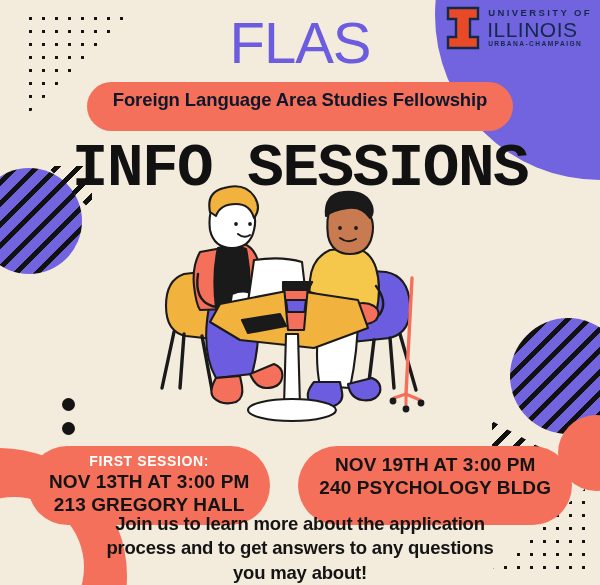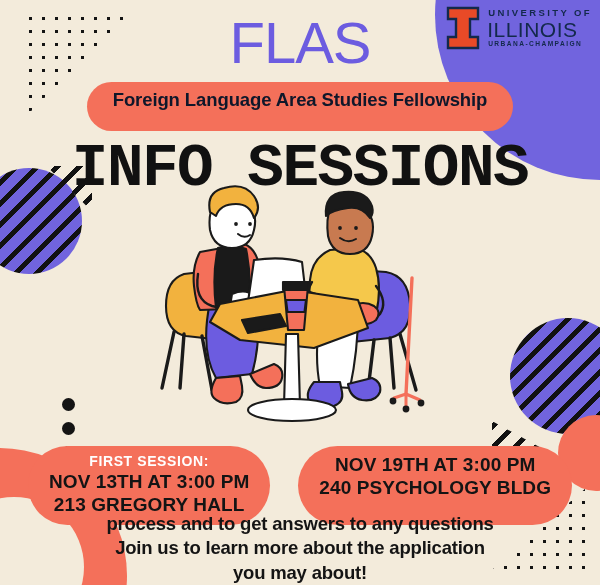--- a/index.html
+++ b/index.html
@@ -366,18 +366,18 @@
       <span class="session-line">NOV 13TH AT 3:00 PM</span>
       <span class="session-line">213 GREGORY HALL</span>
     </div>
     <div class="session-pill">
       <span class="session-line">NOV 19TH AT 3:00 PM</span>
       <span class="session-line">240 PSYCHOLOGY BLDG</span>
     </div>
   </div>
 
   <div class="closing">
+    <span>Join us to learn more about the application</span>
     <span>process and to get answers to any questions</span>
-    <span>Join us to learn more about the application</span>
     <span>you may about!</span>
   </div>
 
 </div>
 
 </body></html>

